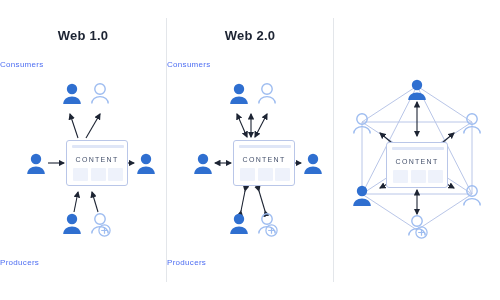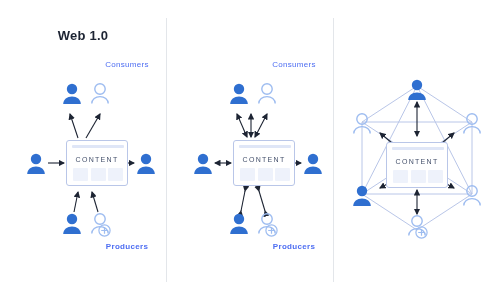--- a/index.html
+++ b/index.html
@@ -32,28 +32,26 @@
     text-align:center;
     top:28px;
     font-size:13px;
     font-weight:700;
     color:#1d2433;
     letter-spacing:.2px;
   }
   .cap{
     position:absolute;
     width:100%;
-    text-align:center;
     font-size:8px;
     color:#4e6ef2;
     letter-spacing:.3px;
-    margin-left:44px;
   }
   .cap.top{top:60px;}
-  .cap.bottom{top:242px;font-weight:bold;}
+  .cap.bottom{top:258px;}
   svg.layer{
     position:absolute;
     left:0;top:0;
     width:100%;height:100%;
     overflow:visible;
   }
   .content-box{
     position:absolute;
     width:62px;height:46px;
     border:1px solid #b9c6e8;
@@ -167,20 +165,21 @@
     <div class="content-box" style="left:66px;top:140px;">
       <div class="bar"></div>
       <div class="label">CONTENT</div>
       <div class="col c1"></div>
       <div class="col c2"></div>
       <div class="col c3"></div>
     </div>
   </div>
 
   <div class="panel" style="left:167px;width:166px;">
+    <div class="panel-title">Web 2.0</div>
     <div class="cap top">Consumers</div>
     <div class="cap bottom">Producers</div>
 
     <svg class="layer" viewBox="0 0 166 300">
       <defs>
         <marker id="ar2" markerWidth="6" markerHeight="6" refX="5" refY="3" orient="auto">
           <path d="M0,0 L6,3 L0,6 z" fill="#1d2433"></path>
         </marker>
         <marker id="ar2s" markerWidth="6" markerHeight="6" refX="1" refY="3" orient="auto">
           <path d="M6,0 L0,3 L6,6 z" fill="#1d2433"></path>

